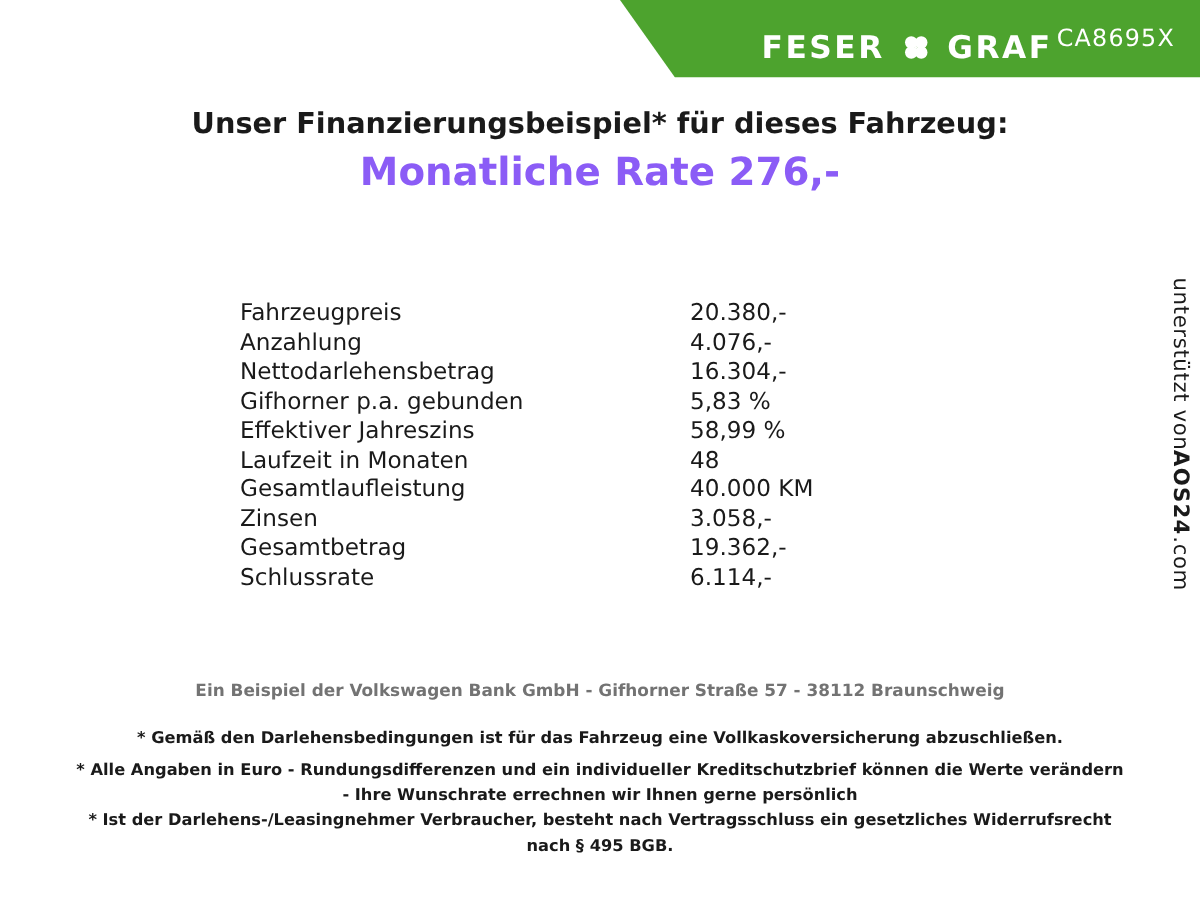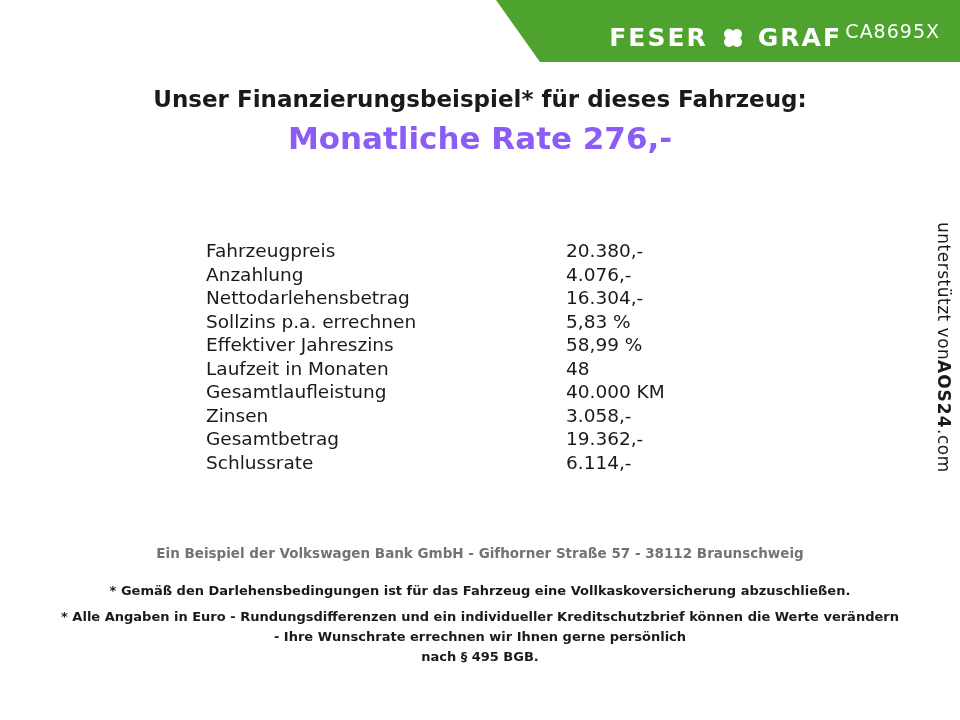--- a/index.html
+++ b/index.html
@@ -95,21 +95,21 @@
     font-weight: bold;
     color: #8b5cf6;
     margin-top: 6px;
     line-height: 1.2;
   }
 
   
   .finance-table {
     position: absolute;
     top: 240px;
-    left: 206px;
+    left: 192px;
     width: 520px;
     border-collapse: collapse;
   }
   .finance-table td {
     font-size: 18.5px;
     color: #1a1a1a;
     padding: 0;
     height: 23.5px;
     vertical-align: top;
     white-space: nowrap;
@@ -199,21 +199,21 @@
     </tr>
     <tr>
       <td class="label">Anzahlung</td>
       <td class="value">4.076,-</td>
     </tr>
     <tr>
       <td class="label">Nettodarlehensbetrag</td>
       <td class="value">16.304,-</td>
     </tr>
     <tr>
-      <td class="label">Sollzins p.a. errechnen</td>
+      <td class="label">Gifhorner p.a. gebunden</td>
       <td class="value">5,83 %</td>
     </tr>
     <tr>
       <td class="label">Effektiver Jahreszins</td>
       <td class="value">58,99 %</td>
     </tr>
     <tr>
       <td class="label">Laufzeit in Monaten</td>
       <td class="value">48</td>
     </tr>
@@ -242,15 +242,16 @@
   <span>.com</span>
 </div>
 
 <div class="footer">
   <div class="footer-bank">Ein Beispiel der Volkswagen Bank GmbH - Gifhorner Straße 57 - 38112 Braunschweig</div>
   <div class="footer-notes">
     <div>* Gemäß den Darlehensbedingungen ist für das Fahrzeug eine Vollkaskoversicherung abzuschließen.</div>
     <div class="spacer"></div>
     <div>* Alle Angaben in Euro - Rundungsdifferenzen und ein individueller Kreditschutzbrief können die Werte verändern</div>
     <div>- Ihre Wunschrate errechnen wir Ihnen gerne persönlich</div>
+    <div>* Ist der Darlehens-/Leasingnehmer Verbraucher, besteht nach Vertragsschluss ein gesetzliches Widerrufsrecht</div>
     <div>nach § 495 BGB.</div>
   </div>
 </div>
 
 </body></html>

